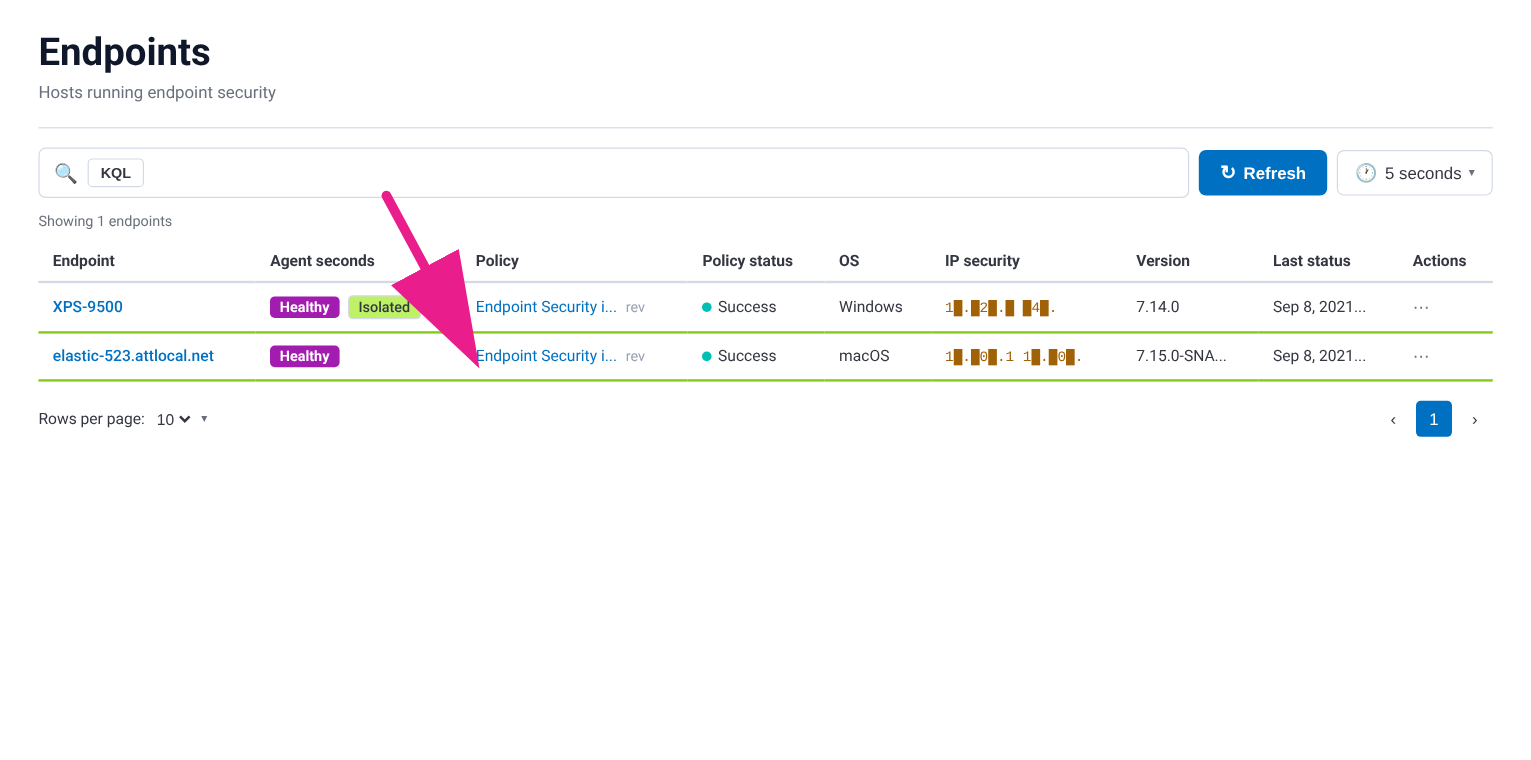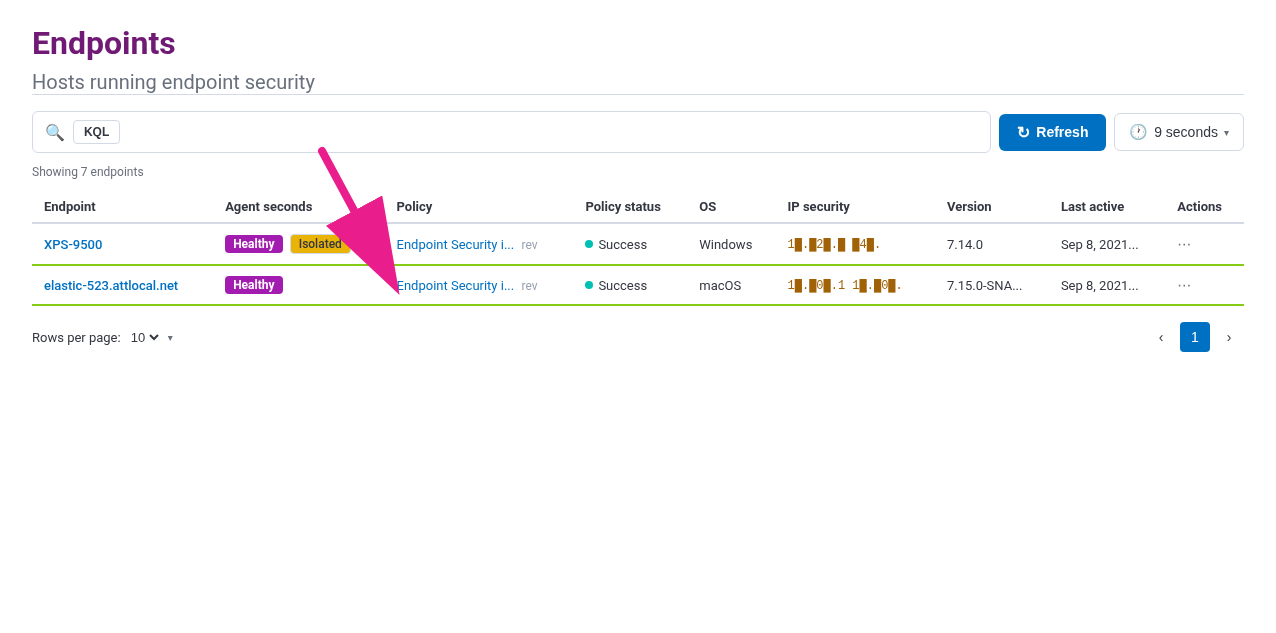--- a/index.html
+++ b/index.html
@@ -6,26 +6,27 @@
     body {
       font-family: -apple-system, BlinkMacSystemFont, 'Segoe UI', Roboto, sans-serif;
       background: #fff;
       color: #1a1a2e;
       font-size: 14px;
       padding: 24px 32px;
     }
     .page-title {
       font-size: 32px;
       font-weight: 700;
-      color: #701a75;
+      color: #0f172a;
       margin-bottom: 8px;
     }
     .page-subtitle {
-      font-size: 20px;
-      color: #69707d;
+      font-size: 14px;
+      color: #69707d;
+      margin-bottom: 20px;
     }
     .divider {
       border: none;
       border-top: 1px solid #d3dae6;
       margin-bottom: 16px;
     }
     .toolbar {
       display: flex;
       align-items: center;
       gap: 8px;
@@ -133,21 +134,21 @@
       display: inline-block;
       background: #a21caf;
       color: #fff;
       border-radius: 4px;
       padding: 2px 8px;
       font-size: 12px;
       font-weight: 700;
     }
     .badge-isolated {
       display: inline-block;
-      background: #eab308;
+      background: #bef264;
       color: #343741;
       border: 1px solid #d3dae6;
       border-radius: 4px;
       padding: 2px 8px;
       font-size: 12px;
       font-weight: 500;
       margin-left: 4px;
     }
     .policy-link {
       color: #0071c2;
@@ -253,26 +254,26 @@
   <div class="search-box">
     <span class="search-icon">🔍</span>
     <button class="kql-button">KQL</button>
   </div>
   <button class="refresh-button">
     <span class="refresh-icon">↻</span>
     <span>Refresh</span>
   </button>
   <button class="interval-button">
     <span class="interval-icon">🕐</span>
-    <span>9 seconds</span>
+    <span>5 seconds</span>
     <span style="font-size:10px; color:#69707d;">▾</span>
   </button>
 </div>
 
-<p class="showing-text">Showing 7 endpoints</p>
+<p class="showing-text">Showing 1 endpoints</p>
 
 <div class="table-wrapper">
 
   <svg class="pink-arrow" viewBox="0 0 140 160" xmlns="http://www.w3.org/2000/svg">
     <defs>
       <marker id="arrowhead" markerWidth="12" markerHeight="8" refX="10" refY="4" orient="auto">
         <polygon points="0 0, 12 4, 0 8" fill="#e91e8c"></polygon>
       </marker>
     </defs>
     <line x1="30" y1="10" x2="100" y2="140" stroke="#e91e8c" stroke-width="8" stroke-linecap="round" marker-end="url(#arrowhead)"></line>
@@ -281,21 +282,21 @@
   <table>
     <thead>
       <tr>
         <th>Endpoint</th>
         <th>Agent seconds</th>
         <th>Policy</th>
         <th>Policy status</th>
         <th>OS</th>
         <th>IP security</th>
         <th>Version</th>
-        <th>Last active</th>
+        <th>Last status</th>
         <th>Actions</th>
       </tr>
     </thead>
     <tbody>
 
       <tr>
         <td>
           <a class="endpoint-link" href="#">XPS-9500</a>
         </td>
         <td>

